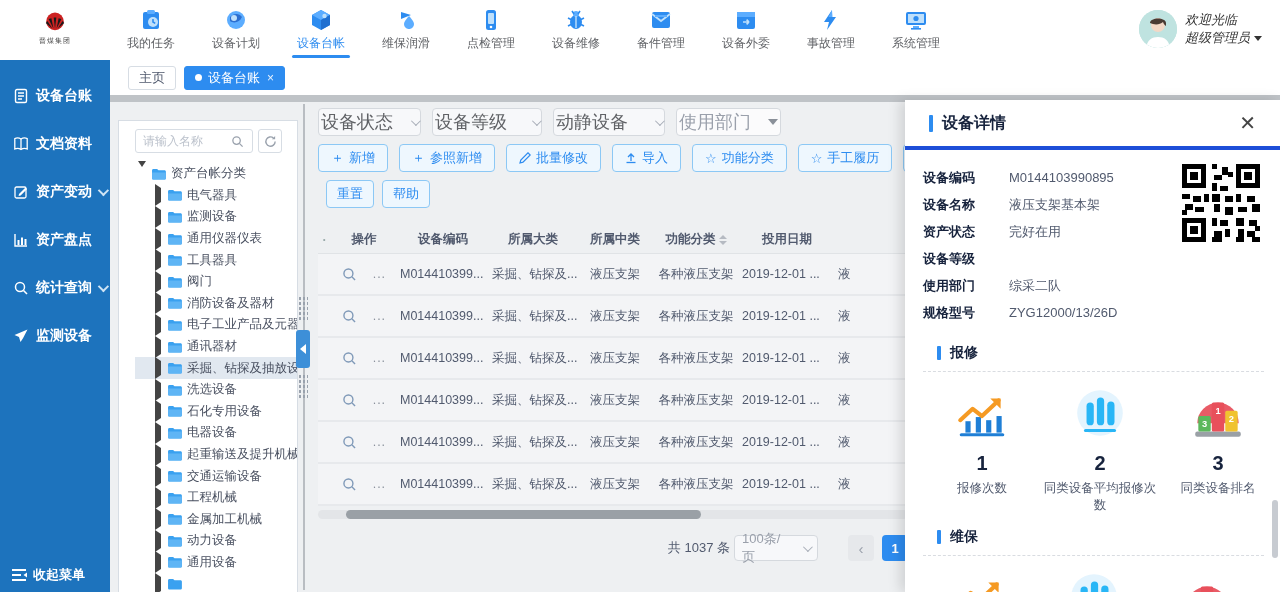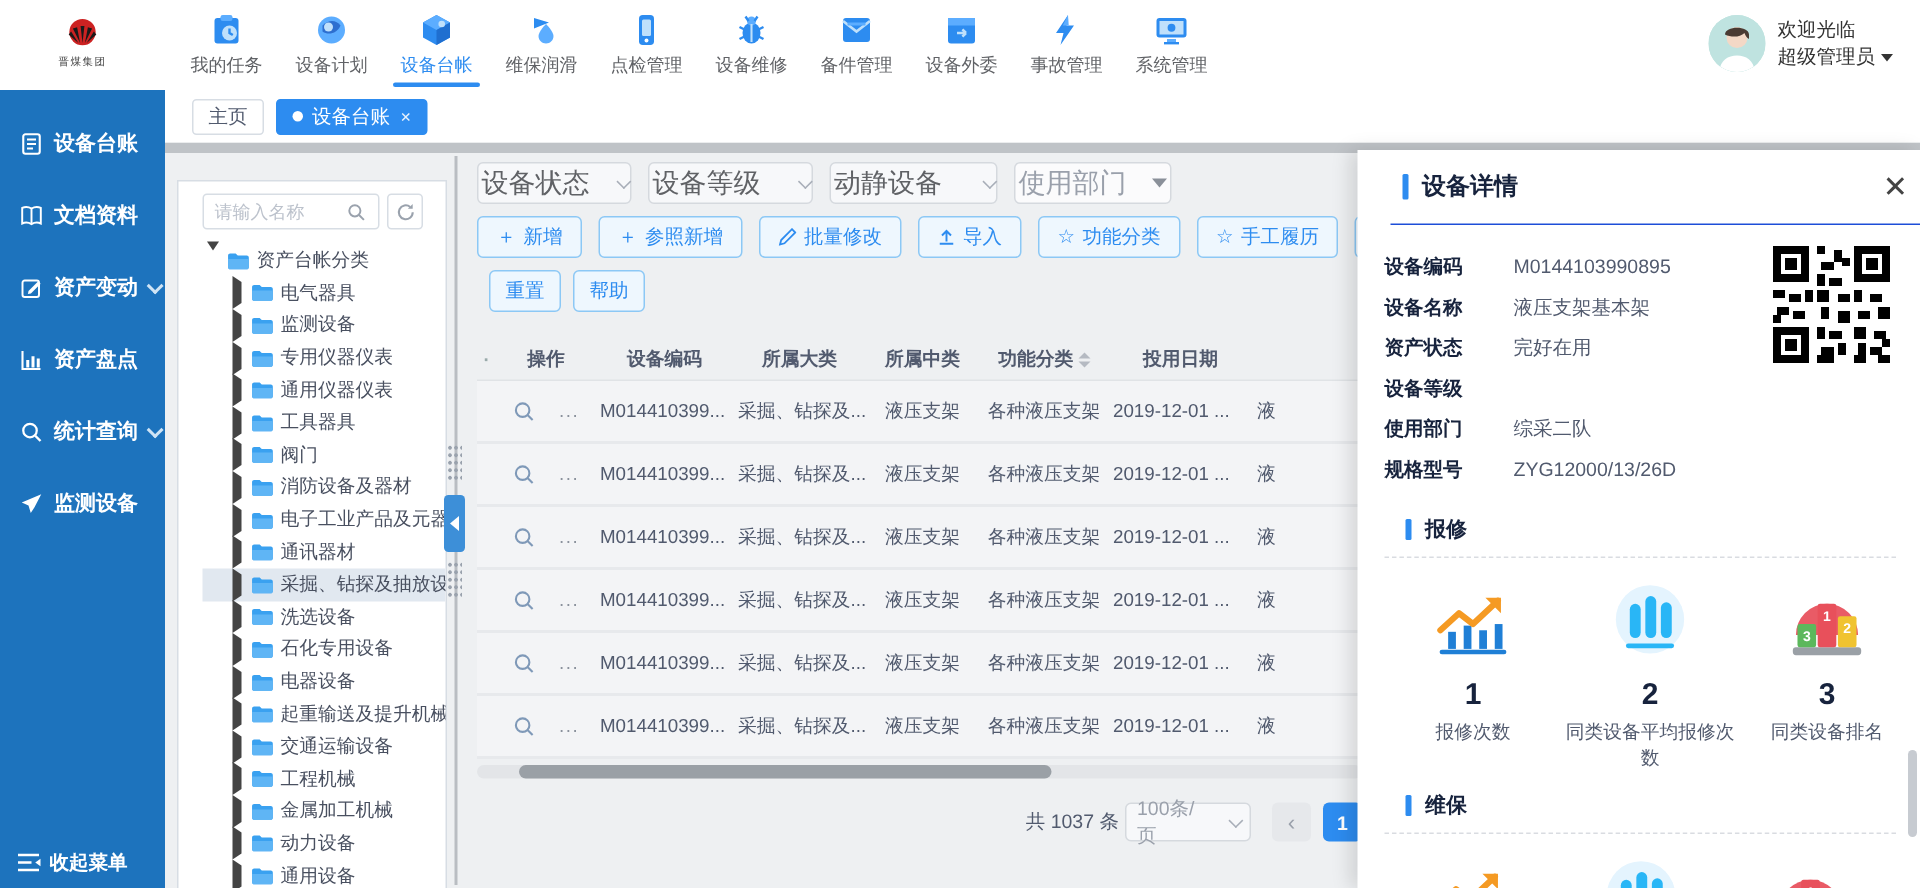--- a/index.html
+++ b/index.html
@@ -3,27 +3,27 @@
 <meta charset="utf-8">
 <style>
   * { margin:0; padding:0; box-sizing:border-box; }
   html,body { width:1280px; height:592px; overflow:hidden; }
   body { font-family:"Liberation Sans","DejaVu Sans",sans-serif; font-size:13px; color:#515a6e; background:#eef0f2; position:relative; }
 
   
   .topbar { position:absolute; left:0; top:0; width:1280px; height:60px; background:#fff; z-index:30; }
   .logo-block { position:absolute; left:0; top:0; width:110px; height:56px; background:#fff; display:flex; flex-direction:column; align-items:center; justify-content:center; }
   .logo-caption { font-size:7px; color:#444; letter-spacing:1px; margin-top:1px; }
-  .nav { position:absolute; left:116px; top:0; height:60px; display:flex; }
+  .nav { position:absolute; left:116px; top:0; height:60px; display:flex;gap:15px; }
   .nav-item { width:70px; height:60px; display:flex; flex-direction:column; align-items:center; justify-content:center; cursor:pointer; position:relative; }
   .nav-item .nv-label { font-size:12px; color:#606266; margin-top:3px; white-space:nowrap; }
   .nav-item.active .nv-label { color:#2d8cf0; }
   .nav-item.active::after { content:""; position:absolute; left:6px; right:6px; bottom:2px; height:3px; background:#2d8cf0; border-radius:2px; }
   .nav-ic { width:24px; height:24px; }
-  .user-block { position:absolute; right:18px; top:10px; display:flex; align-items:center; }
+  .user-block { position:absolute; right:18px; top:10px; display:flex; align-items:center;font-style:italic; }
   .avatar { width:38px; height:38px; border-radius:50%; background:#bfe3e0; overflow:hidden; flex:0 0 auto; }
   .user-txt { margin-left:8px; font-size:13px; color:#333; line-height:18px; white-space:nowrap; }
   .caret-dn { display:inline-block; width:0; height:0; border-left:5px solid transparent; border-right:5px solid transparent; border-top:6px solid #333; margin-left:4px; vertical-align:middle; }
 
   
   .sidebar { position:absolute; left:0; top:60px; width:110px; height:532px; background:#1d73bd; z-index:25; color:#fff; }
   .side-item { height:48px; display:flex; align-items:center; padding-left:13px; cursor:pointer; font-size:14px; font-weight:bold; }
   .side-item svg { margin-right:7px; flex:0 0 auto; }
   .side-chev { margin-left:6px; width:8px; height:8px; border-right:2px solid #cfe4f5; border-bottom:2px solid #cfe4f5; transform:rotate(45deg) translateY(-2px); }
   .collapse-row { position:absolute; left:0; bottom:8px; width:110px; display:flex; align-items:center; padding-left:10px; cursor:pointer; font-size:13px; font-weight:bold; }
@@ -87,27 +87,27 @@
   .sorter i { width:0; height:0; border-left:4px solid transparent; border-right:4px solid transparent; display:block; }
   .sorter .up { border-bottom:4px solid #b5bac2; margin-bottom:2px; }
   .sorter .dn { border-top:4px solid #b5bac2; }
   .more-dots { color:#8a919c; letter-spacing:1px; cursor:pointer; }
   .hscroll { margin:4px 0 0 6px; width:590px; height:9px; border-radius:5px; background:#e3e5e8; position:relative; }
   .hthumb { position:absolute; left:28px; top:0; width:355px; height:9px; border-radius:5px; background:#9aa0a6; cursor:pointer; }
 
   
   .pager { display:flex; align-items:center; justify-content:flex-end; width:590px; margin:16px 0 0 6px; }
   .pg-total { margin-right:4px; color:#515a6e; }
-  .pg-size { width:84px; height:26px; border:1px solid #d5d9de; border-radius:4px; background:#f7f8fa; color:#9aa0ab; display:flex; align-items:center; justify-content:space-between; padding:0 7px; margin-right:6px; cursor:pointer; }
+  .pg-size { width:84px; height:26px; border:1px solid #d5d9de; border-radius:4px; background:#f7f8fa; color:#9aa0ab; display:flex; align-items:center; justify-content:space-between; padding:0 7px; margin-right:22px; cursor:pointer; }
   .pg-btn { width:26px; height:26px; border-radius:4px; background:#e6e8eb; color:#9aa0ab; display:flex; align-items:center; justify-content:center; margin-left:8px; cursor:pointer; font-size:15px; }
   .pg-btn.cur { background:#2d8cf0; color:#fff; font-weight:bold; font-size:13px; }
 
   
   .panel { position:absolute; left:905px; top:100px; width:375px; height:492px; background:#fff; z-index:40; box-shadow:-5px 0 12px rgba(0,0,0,.13); overflow:hidden; }
-  .panel-head { height:50px; display:flex; align-items:center; padding:0 8px; border-bottom:1px solid #1d4ed8;margin-left:22px; }
+  .panel-head { height:50px; display:flex; align-items:center; padding:0 24px; border-bottom:4px solid #1d4ed8; }
   .blue-bar { width:4px; height:17px; background:#2d8cf0; border-radius:1px; margin-right:9px; flex:0 0 auto; }
   .panel-title { font-size:16px; font-weight:bold; color:#17233d; flex:1; }
   .panel-x { font-size:20px; color:#444; cursor:pointer; line-height:1; }
   .panel-body { padding:14px 16px 0 18px; position:relative; }
   .fld { display:flex; height:27px; align-items:center; }
   .fld .fl { width:86px; font-weight:bold; color:#17233d; flex:0 0 auto; }
   .fld .fv { color:#515a6e; }
   .qr { position:absolute; right:20px; top:14px; }
   .sec-title { display:flex; align-items:center; margin-top:18px;margin-left:14px; }
   .sec-title .t { font-size:14px; font-weight:bold; color:#17233d; }
@@ -343,28 +343,20 @@
           <path d="M1 5h15v6c0 .8-.7 1.5-1.5 1.5h-12C1.7 12.5 1 11.8 1 11z" fill="#5fb5f5"></path>
         </svg>
         <span>监测设备</span>
       </div>
     <div class="tree-row child">
         <span class="tw"><span class="caret-r"></span></span>
         <svg class="folder" width="15" height="12" viewBox="0 0 16 13">
           <path d="M1 2.5C1 1.7 1.7 1 2.5 1h4L8 2.5h6.5c.8 0 1.5.7 1.5 1.5v7c0 .8-.7 1.5-1.5 1.5h-12C1.7 12.5 1 11.8 1 11z" fill="#3aa1f0"></path>
           <path d="M1 5h15v6c0 .8-.7 1.5-1.5 1.5h-12C1.7 12.5 1 11.8 1 11z" fill="#5fb5f5"></path>
         </svg>
-        <span>专用仪器仪表</span>
-      </div>
-    <div class="tree-row child">
-        <span class="tw"><span class="caret-r"></span></span>
-        <svg class="folder" width="15" height="12" viewBox="0 0 16 13">
-          <path d="M1 2.5C1 1.7 1.7 1 2.5 1h4L8 2.5h6.5c.8 0 1.5.7 1.5 1.5v7c0 .8-.7 1.5-1.5 1.5h-12C1.7 12.5 1 11.8 1 11z" fill="#3aa1f0"></path>
-          <path d="M1 5h15v6c0 .8-.7 1.5-1.5 1.5h-12C1.7 12.5 1 11.8 1 11z" fill="#5fb5f5"></path>
-        </svg>
         <span>通用仪器仪表</span>
       </div>
     <div class="tree-row child">
         <span class="tw"><span class="caret-r"></span></span>
         <svg class="folder" width="15" height="12" viewBox="0 0 16 13">
           <path d="M1 2.5C1 1.7 1.7 1 2.5 1h4L8 2.5h6.5c.8 0 1.5.7 1.5 1.5v7c0 .8-.7 1.5-1.5 1.5h-12C1.7 12.5 1 11.8 1 11z" fill="#3aa1f0"></path>
           <path d="M1 5h15v6c0 .8-.7 1.5-1.5 1.5h-12C1.7 12.5 1 11.8 1 11z" fill="#5fb5f5"></path>
         </svg>
         <span>工具器具</span>
       </div>

